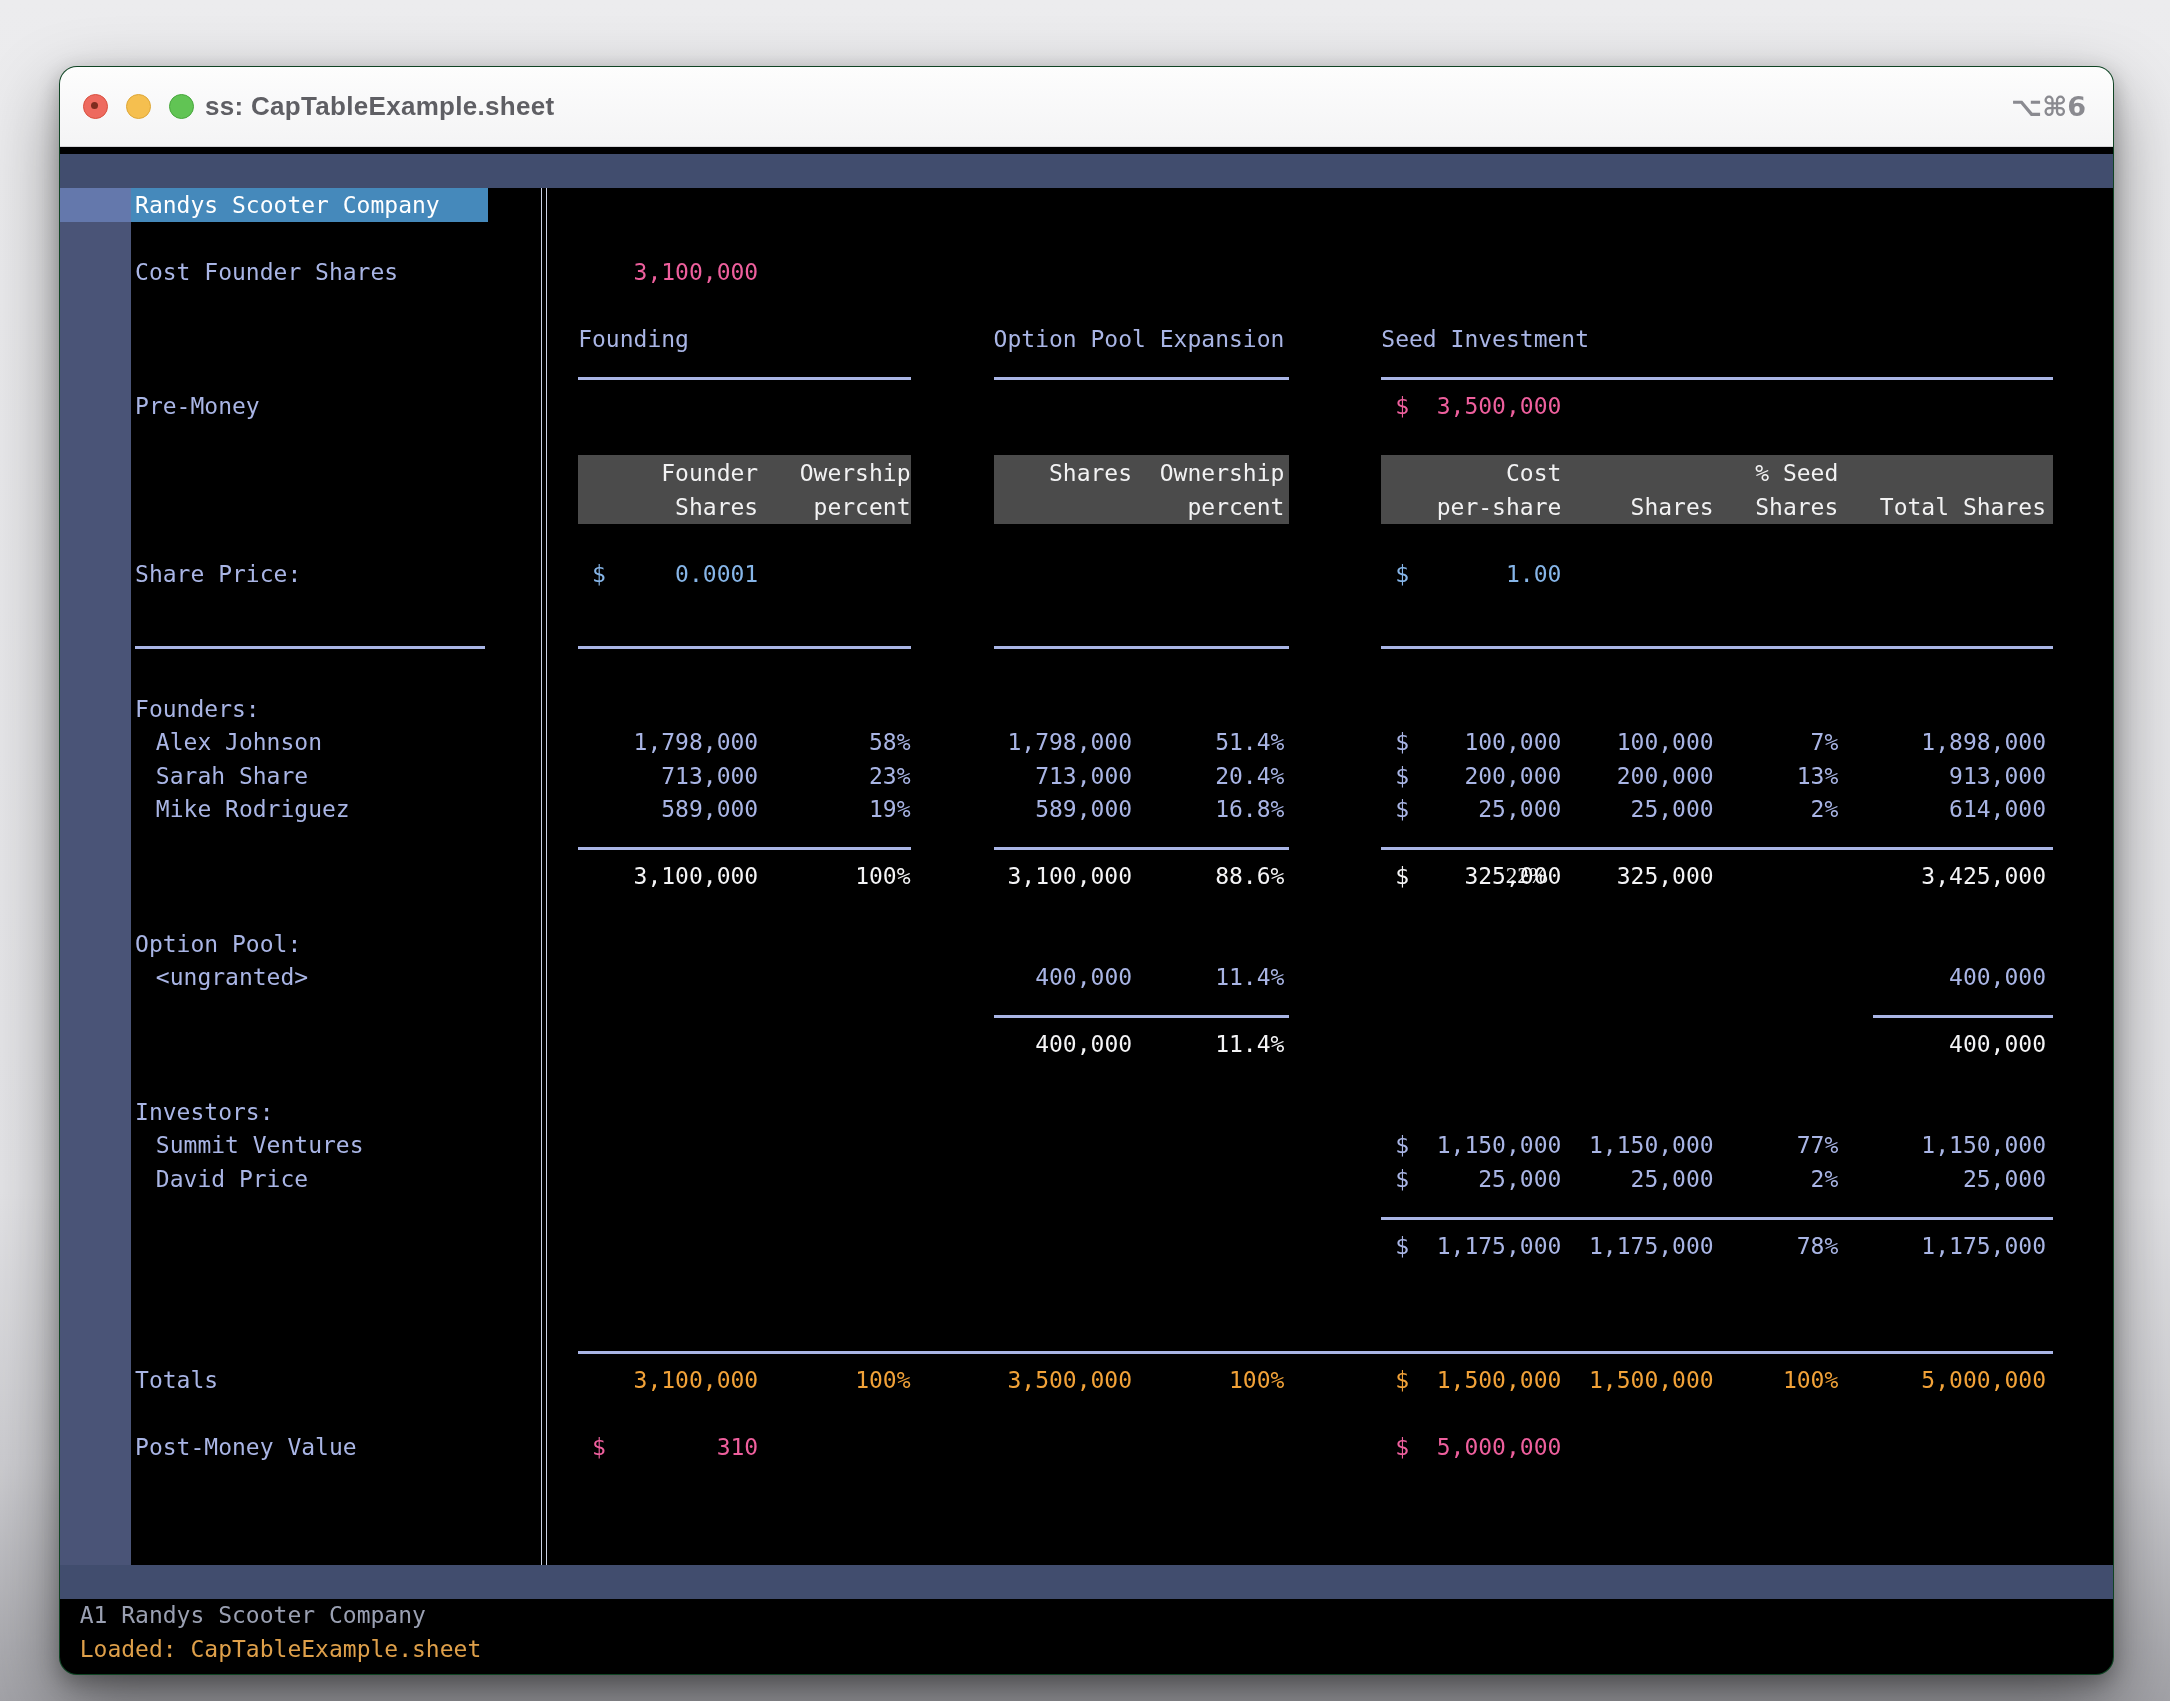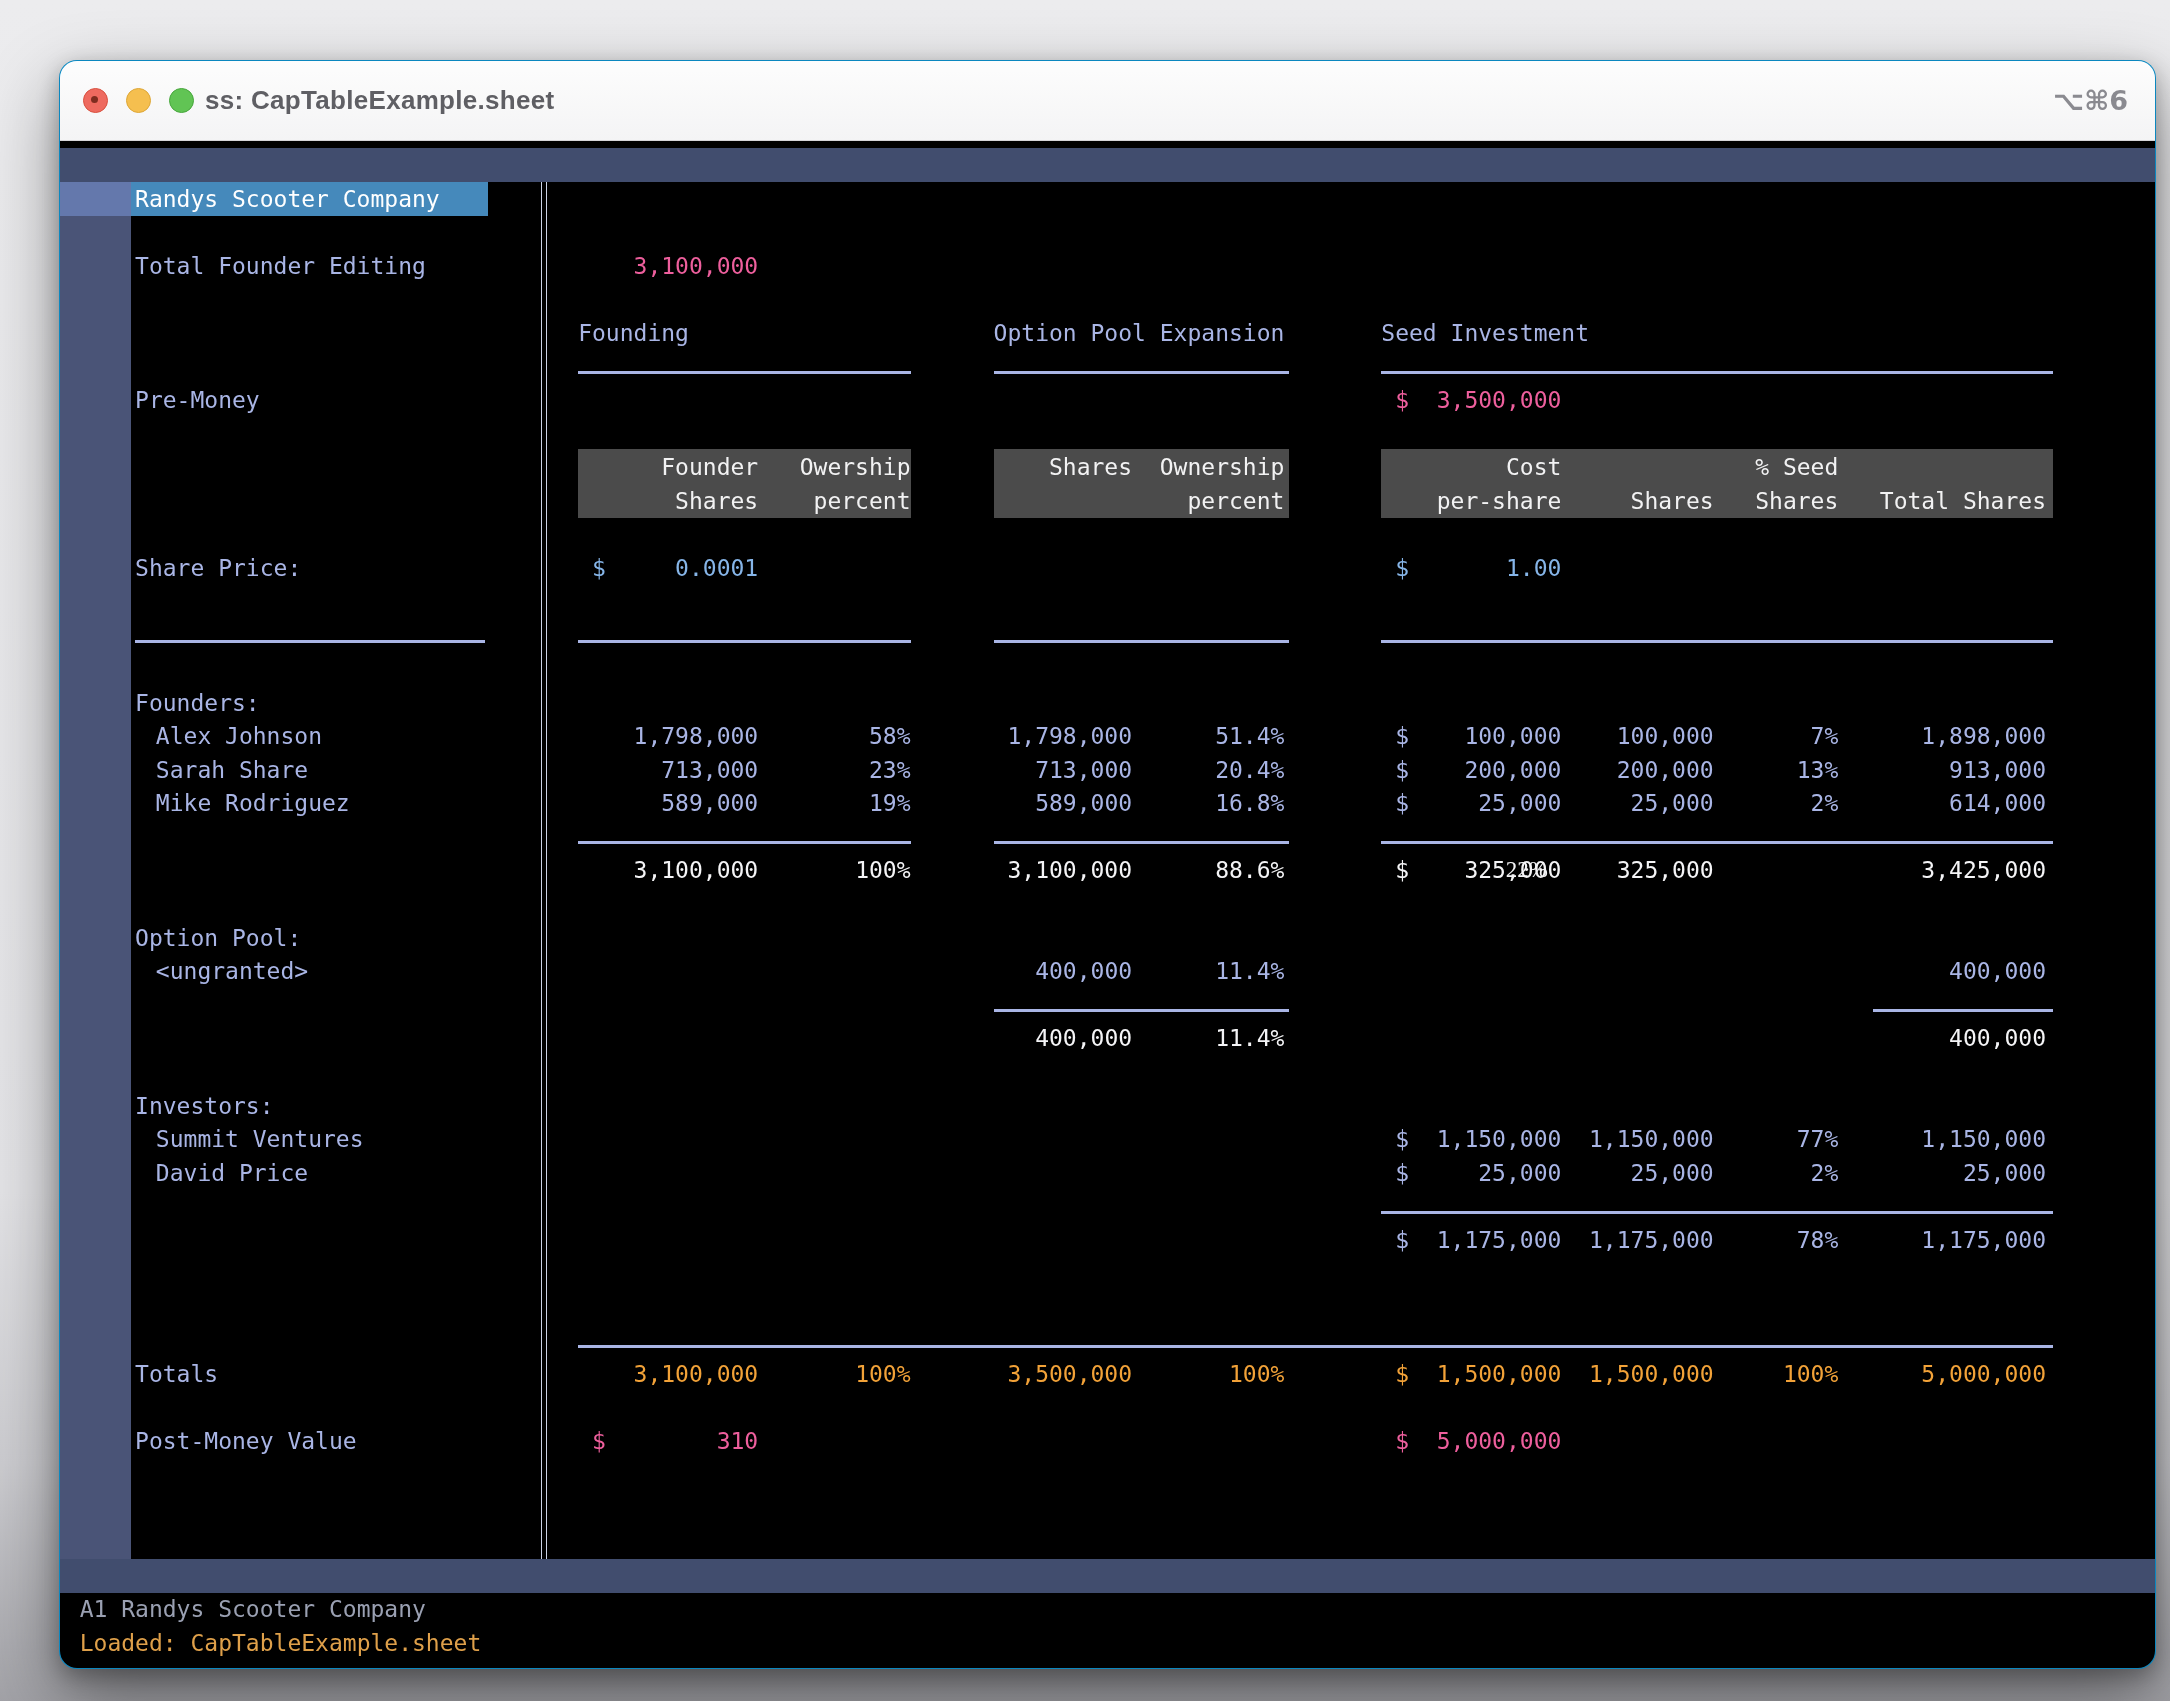--- a/index.html
+++ b/index.html
@@ -2,26 +2,25 @@
 <html style="font-size:14.3px"><head>
 <meta charset="utf-8">
 <style>
   html,body{margin:0;padding:0;}
   body{
     width:2171px;height:1702px;overflow:hidden;
     background:linear-gradient(180deg,#ececee 0%,#e4e4e7 70%,#cdcdd1 86%,#a2a2a7 100%);
     font-family:"Liberation Sans", sans-serif;
   }
   .window{
-    position:absolute;left:59px;top:60px;width:2053px;height:1607px;
+    position:absolute;left:59px;top:66px;width:2053px;height:1607px;
     border-radius:18px;overflow:hidden;
     box-shadow:0 30px 72px rgba(0,0,0,.42), 0 7.2px 21.5px rgba(0,0,0,.28);
     border:0.9px solid rgba(0,0,0,.18);
-    background:#0ea5e9;
-    padding-left:42px;
+    background:#14532d;
   }
   .titlebar{
     position:absolute;left:0;top:0;right:0;height:79px;
     background:linear-gradient(#fdfdfd,#f4f4f5);
     border-bottom:0.9px solid #d5d5d8;
   }
   .lights{position:absolute;left:23px;top:0;height:79px;display:flex;align-items:center;gap:18px;}
   .tl{width:23px;height:23px;border-radius:50%;position:relative;}
   .tl-close{background:#ee6a5f;border:0.9px solid #d9503f;}
   .tl-close::after{content:"";position:absolute;left:7.2px;top:7.2px;width:7.2px;height:7.2px;border-radius:50%;background:#7e2c1f;}
@@ -131,21 +130,21 @@
         <span class="frag" style="left: 1ch; top: 1115px; color: rgb(201, 206, 224);">33</span>
         <span class="frag" style="left: 1ch; top: 1149px; color: rgb(201, 206, 224);">34</span>
         <span class="frag" style="left: 1ch; top: 1183px; color: rgb(201, 206, 224);">35</span>
         <span class="frag" style="left: 1ch; top: 1216px; color: rgb(201, 206, 224);">36</span>
         <span class="frag" style="left: 1ch; top: 1250px; color: rgb(201, 206, 224);">37</span>
         <span class="frag" style="left: 1ch; top: 1283px; color: rgb(201, 206, 224);">38</span>
         <span class="frag" style="left: 1ch; top: 1317px; color: rgb(201, 206, 224);">39</span>
         <span class="frag" style="left: 1ch; top: 1351px; color: rgb(201, 206, 224);">40</span>
         <span class="frag" style="left: 1ch; top: 1384px; color: rgb(201, 206, 224);">41</span>
         <span class="frag" style="left: 4ch; top: 41px; color: rgb(255, 255, 255);">Randys Scooter Company</span>
-        <span class="frag" style="left: 4ch; top: 108px; color: rgb(169, 181, 229);">Total Founder Editing</span>
+        <span class="frag" style="left: 4ch; top: 108px; color: rgb(169, 181, 229);">Cost Founder Shares</span>
         <span class="frag" style="left: 40ch; top: 108px; color: rgb(238, 95, 157);">3,100,000</span>
         <span class="frag" style="left: 36ch; top: 175px; color: rgb(169, 181, 229);">Founding</span>
         <span class="frag" style="left: 66ch; top: 175px; color: rgb(169, 181, 229);">Option Pool Expansion</span>
         <span class="frag" style="left: 94ch; top: 175px; color: rgb(169, 181, 229);">Seed Investment</span>
         <span class="frag" style="left: 4ch; top: 242px; color: rgb(169, 181, 229);">Pre-Money</span>
         <span class="frag" style="left: 95ch; top: 242px; color: rgb(238, 95, 157);">$</span>
         <span class="frag" style="left: 98ch; top: 242px; color: rgb(238, 95, 157);">3,500,000</span>
         <span class="frag" style="left: 42ch; top: 309px; color: rgb(242, 242, 243);">Founder</span>
         <span class="frag" style="left: 52ch; top: 309px; color: rgb(242, 242, 243);">Owership</span>
         <span class="frag" style="left: 70ch; top: 309px; color: rgb(242, 242, 243);">Shares</span>

